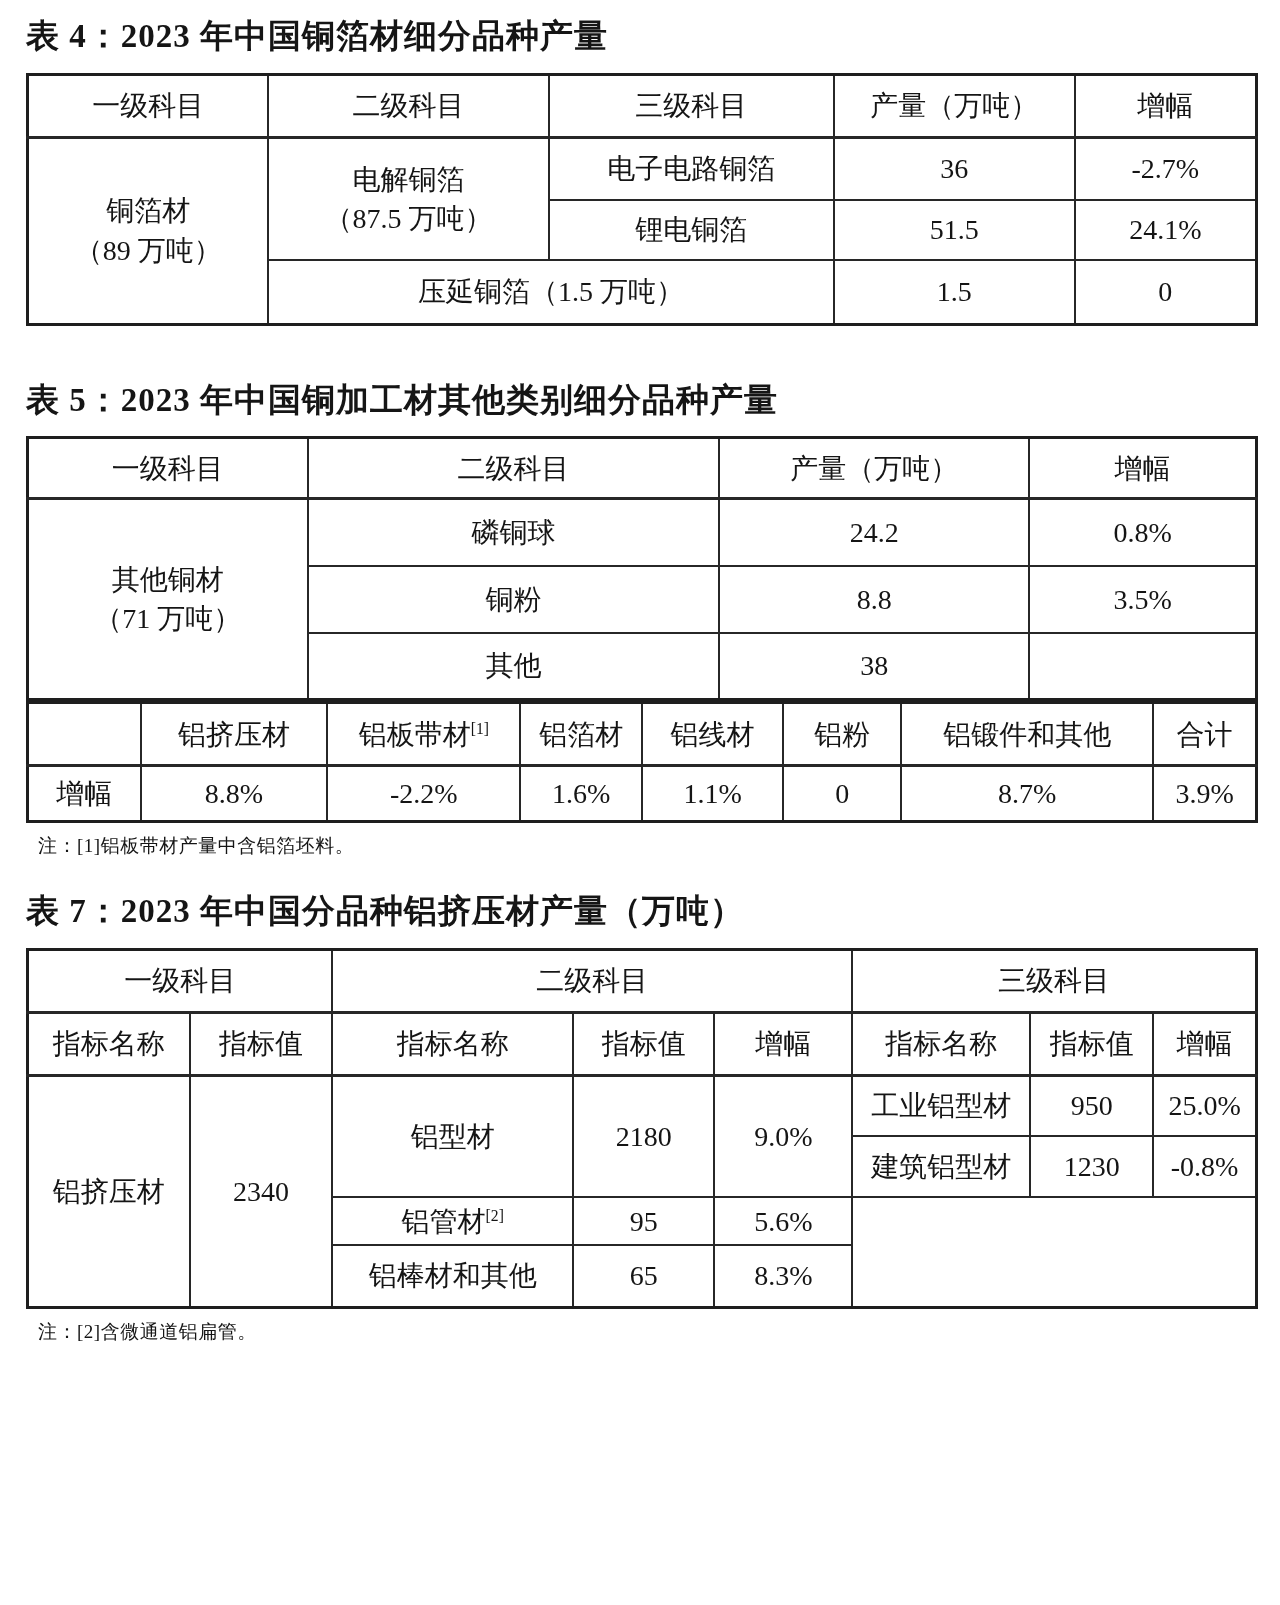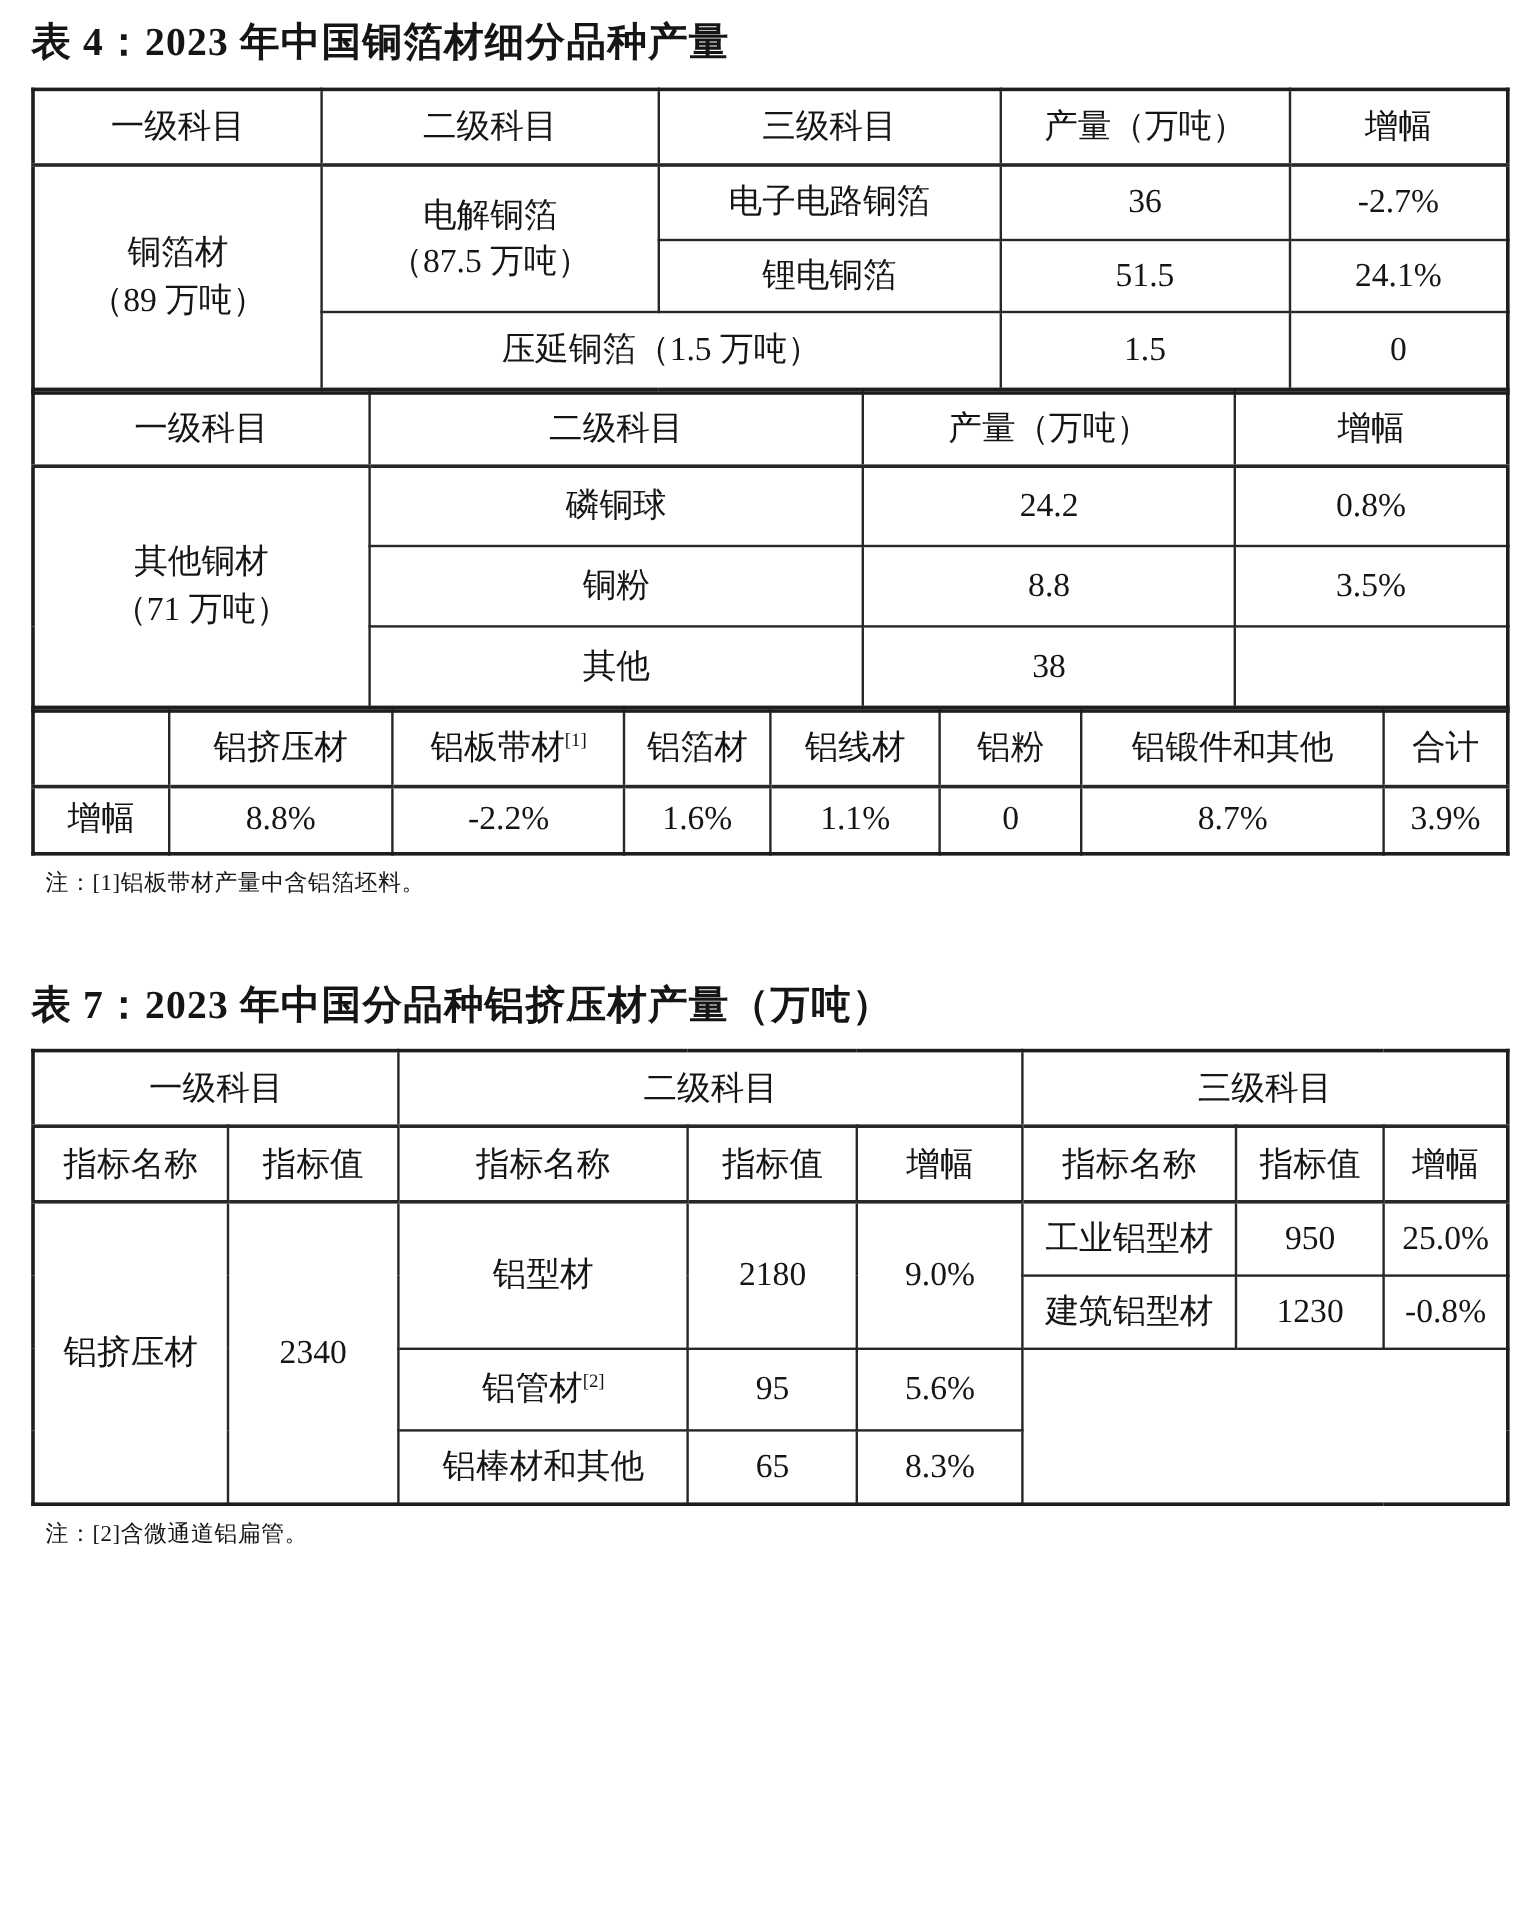--- a/index.html
+++ b/index.html
@@ -19,21 +19,21 @@
   }
   .table-title {
     font-size: 33px;
     font-weight: bold;
     letter-spacing: 1px;
     line-height: 1.35;
     margin: 0 0 14px 0;
   }
   .gap-t5 { margin-top: 52px; }
   .gap-t6 { margin-top: 40px; }
-  .gap-t7 { margin-top: 67px; }
+  .gap-t7 { margin-top: 30px; }
 
   table {
     border-collapse: collapse;
     width: 100%;
     table-layout: fixed;
     border: 3px solid #1e1e1e;
   }
   td {
     border: 2px solid #272727;
     text-align: center;
@@ -66,21 +66,21 @@
   #table5 tr.dr td  { height: 67px; }
 
   #table6 tr.hdr td { height: 63px; }
   #table6 tr.r1 td  { height: 67px; }
   #table6 tr.r2 td  { height: 56px; }
 
   #table7 tr.grp td { height: 63px; }
   #table7 tr.sub td { height: 63px; }
   #table7 tr.r1 td  { height: 61px; }
   #table7 tr.r2 td  { height: 61px; }
-  #table7 tr.r3 td  { height: 68px; }
+  #table7 tr.r3 td  { height: 48px; }
   #table7 tr.r4 td  { height: 62px; }
 </style>
 </head>
 <body>
 
 <div class="page">
 
   <div class="table-title">表 4：2023 年中国铜箔材细分品种产量</div>
   <table id="table4">
     <colgroup>
@@ -117,20 +117,21 @@
       <td>24.1%</td>
     </tr>
     <tr class="r3">
       <td colspan="2">压延铜箔（1.5 万吨）</td>
       <td>1.5</td>
       <td>0</td>
     </tr>
   </tbody>
     </table>
 
+  <div class="table-title gap-t5">表 5：2023 年中国铜加工材其他类别细分品种产量</div>
   <table id="table5">
     <colgroup>
       <col style="width:22.8%">
         <col style="width:33.5%">
         <col style="width:25.2%">
         <col style="width:18.5%">
     </colgroup>
     <tbody>
         <tr class="hdr">
       <td>一级科目</td>

